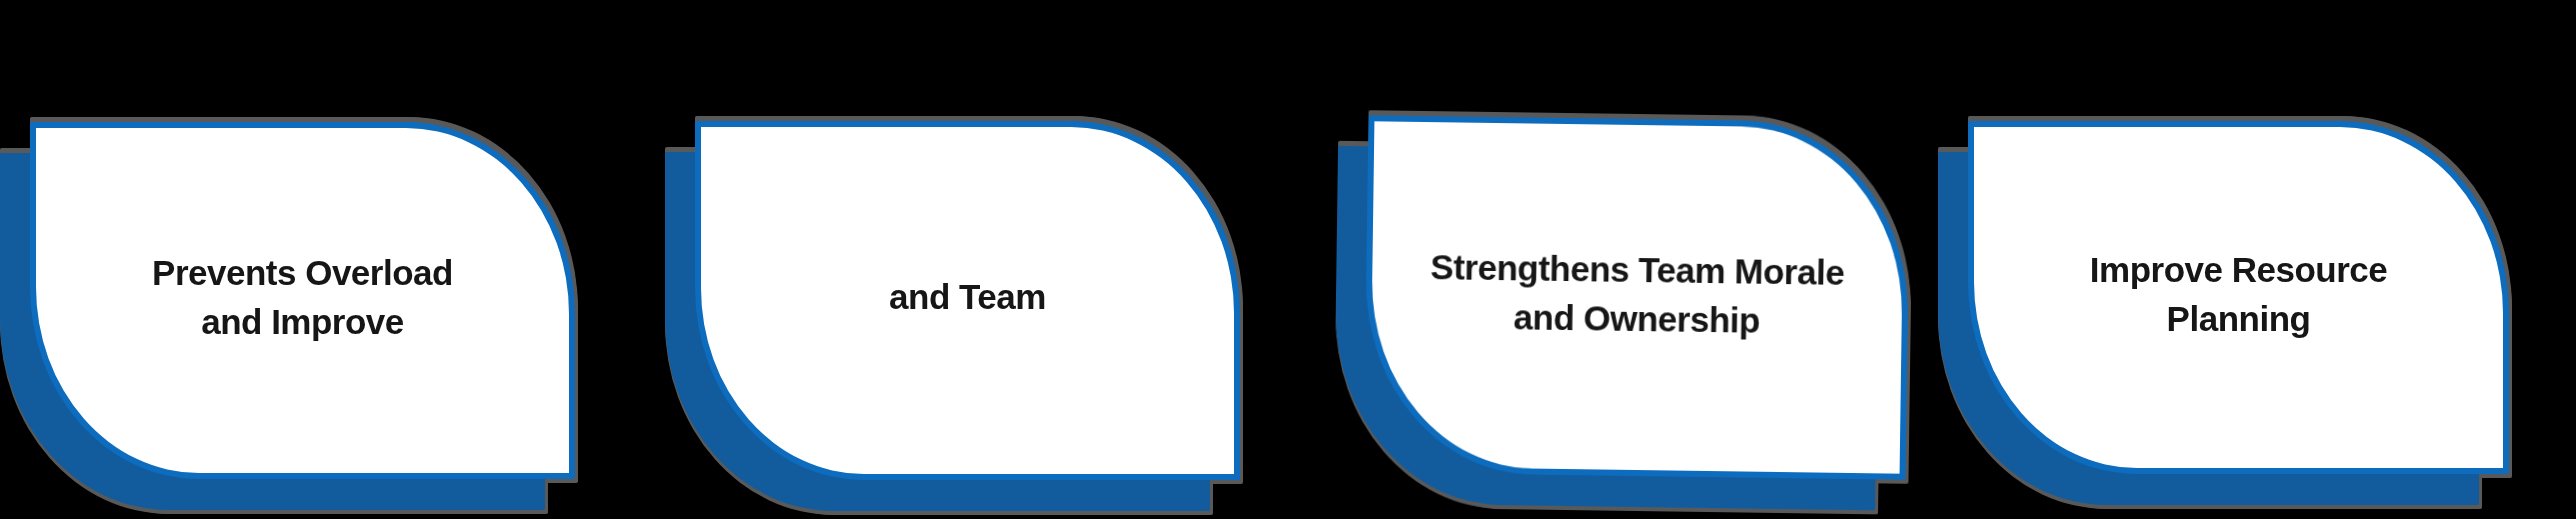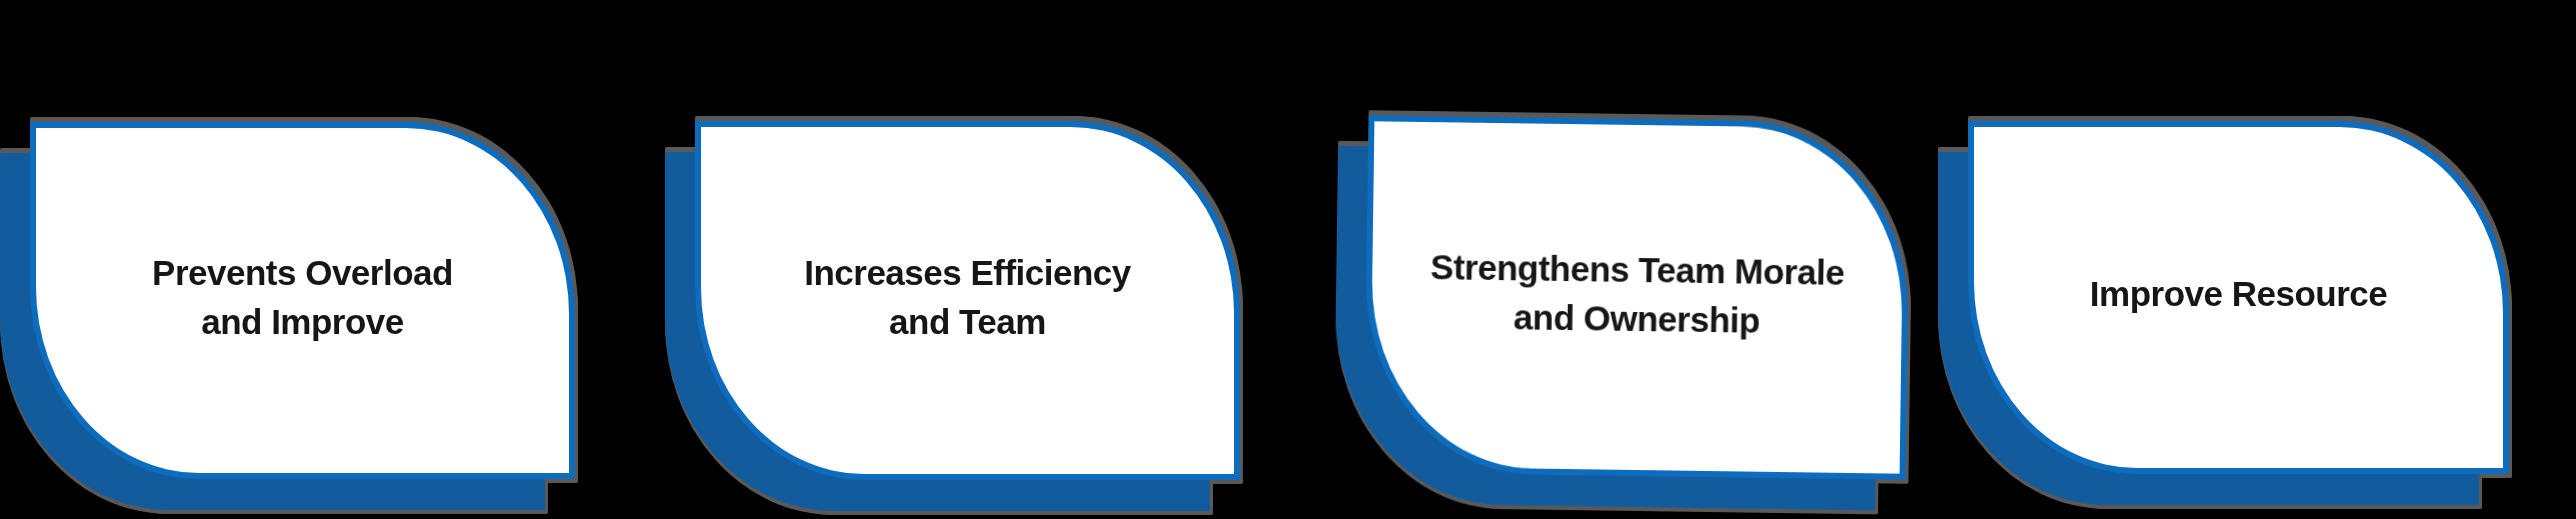--- a/index.html
+++ b/index.html
@@ -73,39 +73,39 @@
         <div>Prevents Overload</div>
         <div>and Improve</div>
       </div>
     </div>
   </div>
 
   <div class="card c2">
     <div class="leaf-back"></div>
     <div class="leaf-front">
       <div class="card-label">
-        <div>Increases Efficiency</div>
         <div>and Team</div>
       </div>
     </div>
   </div>
 
   <div class="card c3">
     <div class="leaf-back"></div>
     <div class="leaf-front">
       <div class="card-label">
         <div>Strengthens Team Morale</div>
         <div>and Ownership</div>
       </div>
     </div>
   </div>
 
   <div class="card c4">
     <div class="leaf-back"></div>
     <div class="leaf-front">
       <div class="card-label">
         <div>Improve Resource</div>
+        <div>Planning</div>
       </div>
     </div>
   </div>
 
 </div>
 
 
 </body></html>

